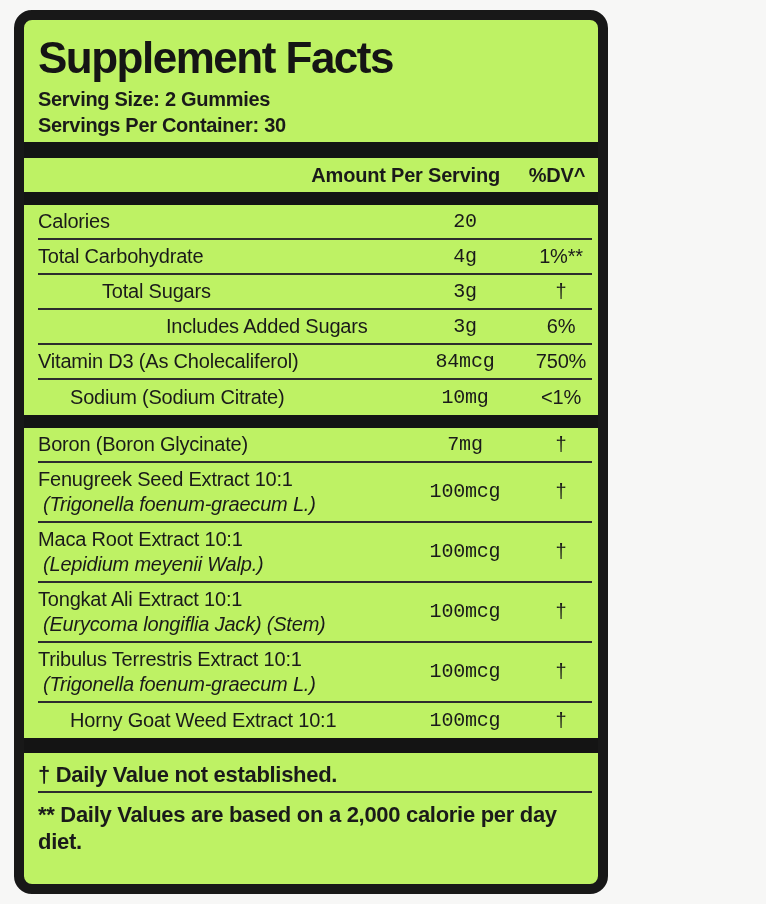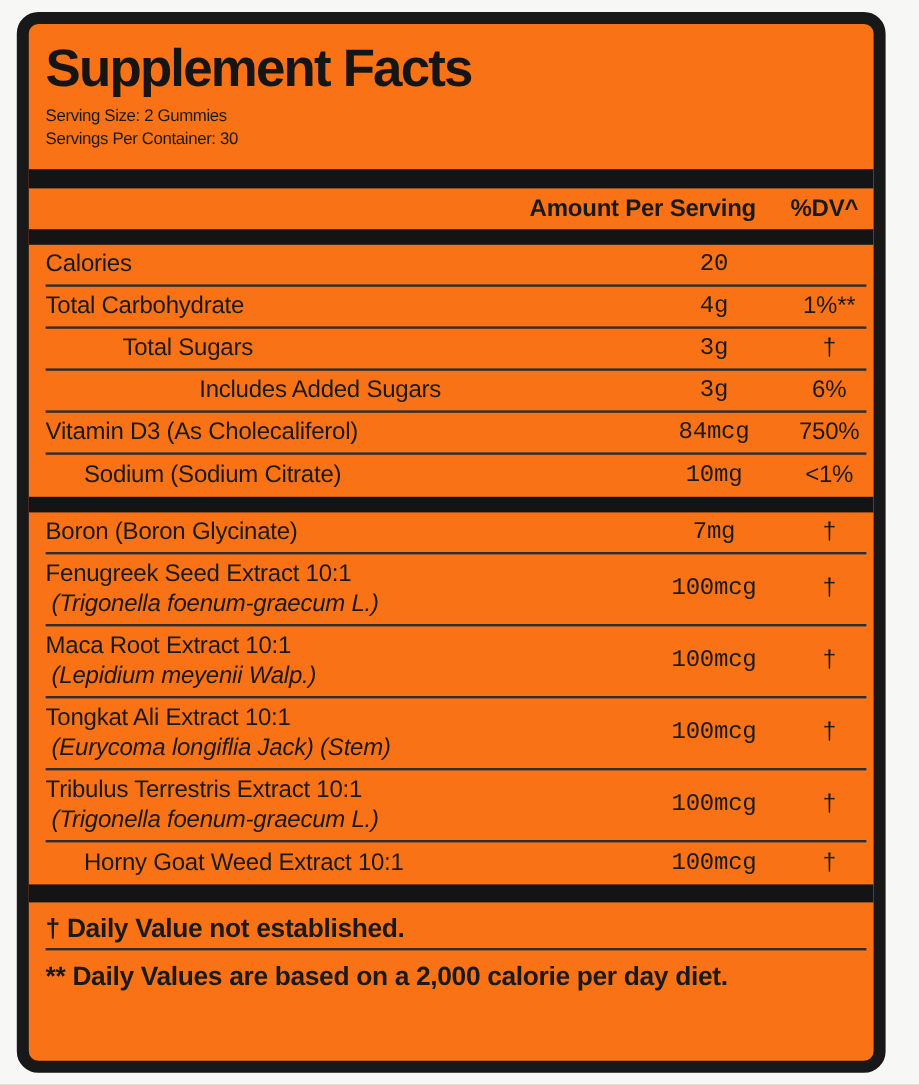--- a/index.html
+++ b/index.html
@@ -6,33 +6,33 @@
   html, body { margin: 0; padding: 0; }
   body {
     width: 766px; height: 904px;
     background: #f7f7f6;
     font-family: "Liberation Sans", "DejaVu Sans", sans-serif;
     color: #1a1a1a;
     position: relative;
   }
   .label-box {
     position: absolute; left: 14px; top: 10px;
-    width: 724px; height: 884px;
-    background: #f97316;
+    width: 594px; height: 884px;
+    background: #bef264;
     border: 10px solid #181818;
     border-radius: 18px;
     padding: 0 6px 0 14px;
     overflow: hidden;
   }
   .title {
     font-size: 44px; font-weight: bold; letter-spacing: -1.5px;
     line-height: 1.02; margin-top: 16px; color: #151515;
   }
-  .serving-line { font-size: 14px; font-weight: normal; margin-top: 7px; letter-spacing: -0.3px; }
-  .serving-line.second { margin-top: 3px; margin-bottom: 18px; }
+  .serving-line { font-size: 20px; font-weight: bold; margin-top: 7px; letter-spacing: -0.3px; }
+  .serving-line.second { margin-top: 3px; margin-bottom: 5px; }
 
   .bar { background: #141414; margin-left: -14px; margin-right: -6px; height: 13px; }
   .bar.first { height: 16px; }
   .bar.last { height: 15px; }
 
   .header-row {
     display: grid; grid-template-columns: 1fr auto 70px;
     column-gap: 22px; align-items: center;
     padding: 6px 0 5px 0;
     font-weight: bold; font-size: 20px; letter-spacing: -0.2px;

